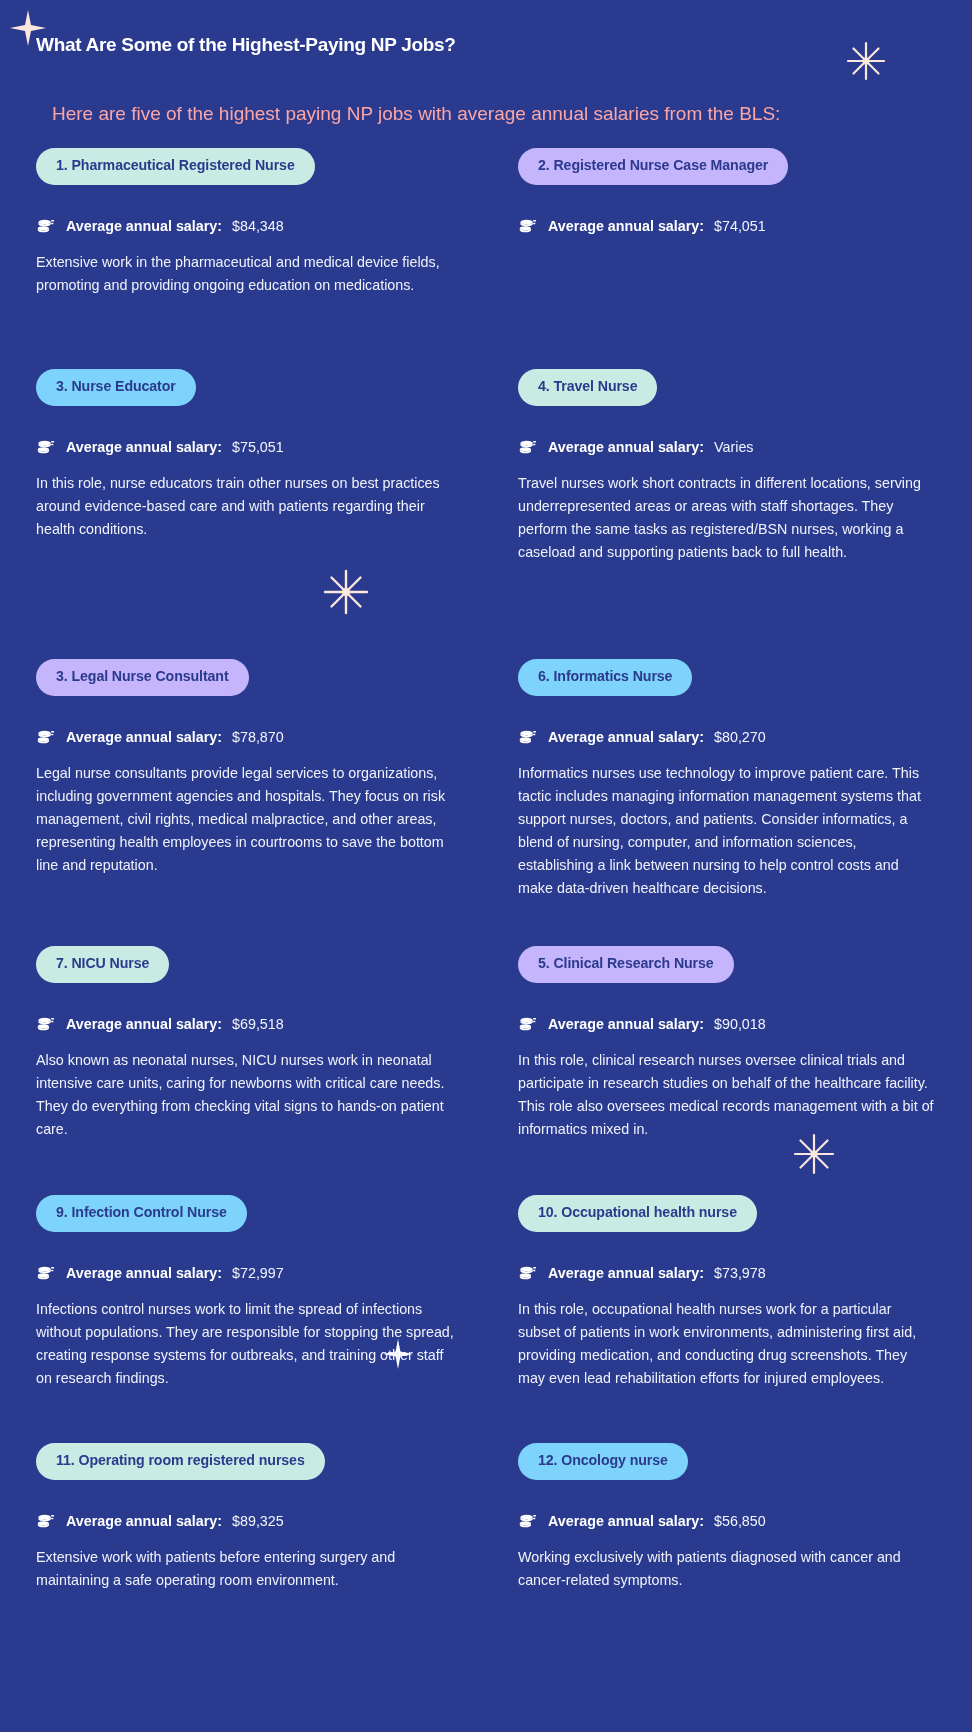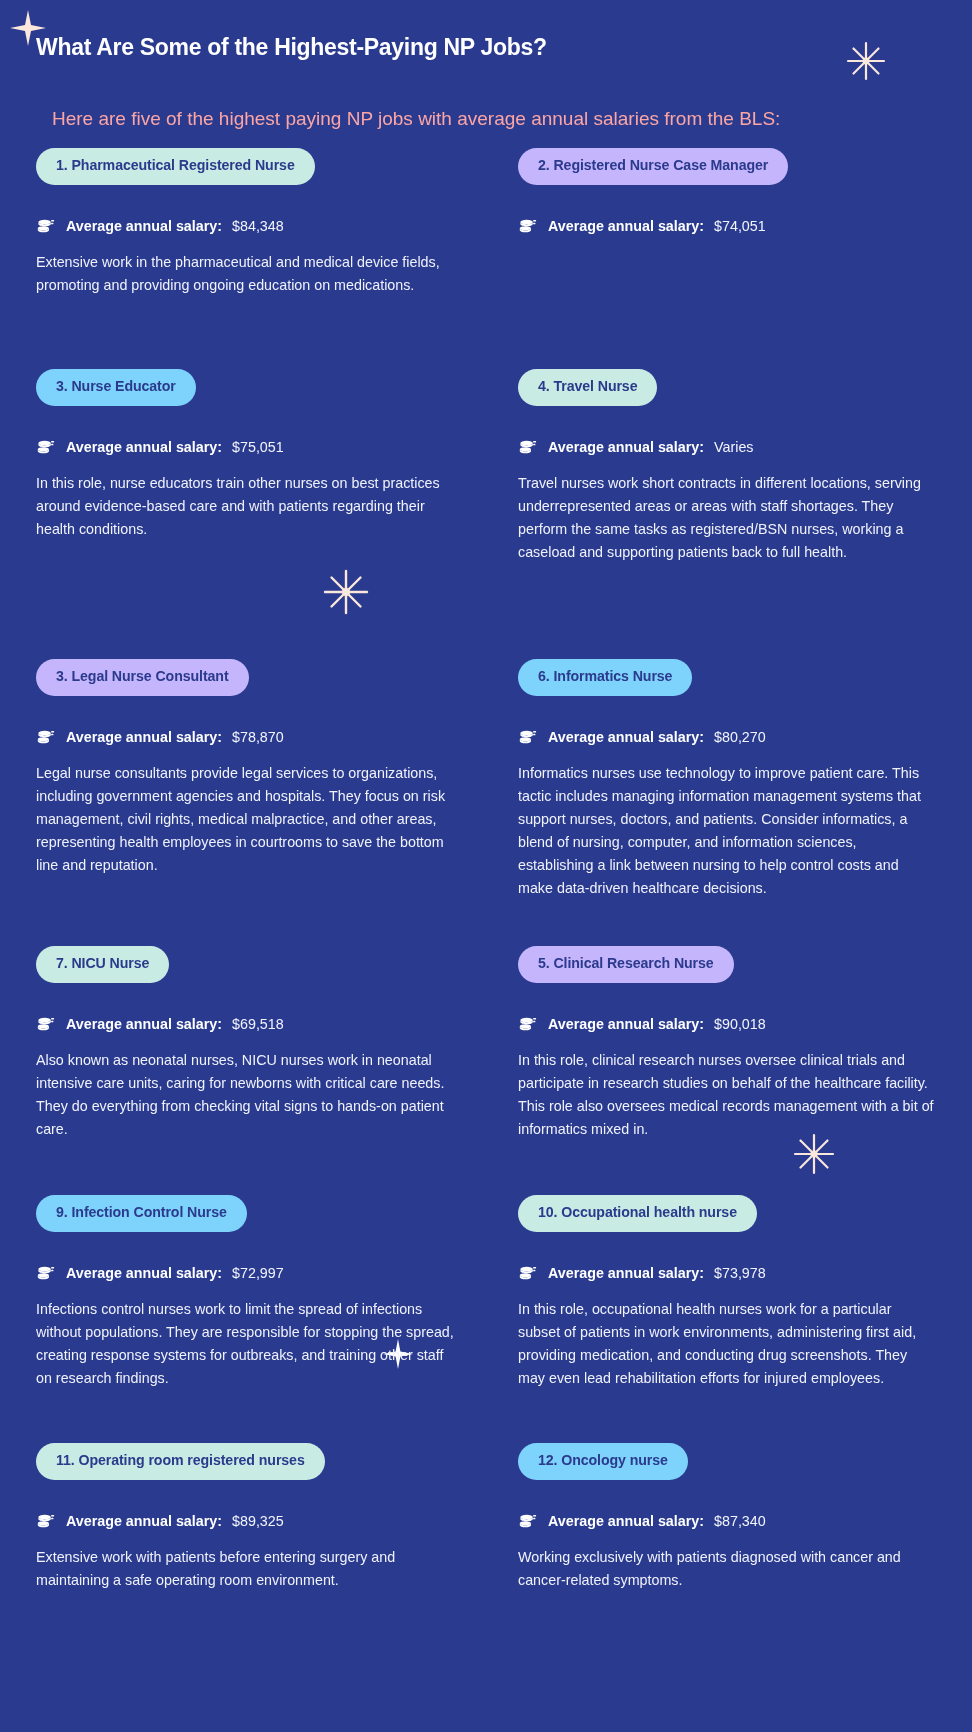--- a/index.html
+++ b/index.html
@@ -27,21 +27,21 @@
   
   .header {
     position: absolute;
     left: 36px;
     top: 34px;
     right: 60px;
   }
   .title {
     margin: 0;
     color: #ffffff;
-    font-size: 23px;
+    font-size: 19px;
     font-weight: bold;
     letter-spacing: -0.3px;
     line-height: 1.18;
   }
   .intro {
     margin: 16px;
     padding-top: 28px;
     color: #fca5a5;
     font-size: 19px;
     line-height: 1.45;
@@ -315,17 +315,17 @@
             <svg class="coin-icon" width="20" height="20" viewBox="0 0 20 20" aria-hidden="true">
               <ellipse cx="8.6" cy="5.1" rx="6.2" ry="2.3" fill="#ffffff"></ellipse>
               <path d="M2.4 5.1v2.0c0 1.27 2.78 2.3 6.2 2.3s6.2-1.03 6.2-2.3V5.1c0 1.27-2.78 2.3-6.2 2.3S2.4 6.37 2.4 5.1Z" fill="#ffffff"></path>
               <ellipse cx="7.4" cy="11.3" rx="5.6" ry="2.1" fill="#ffffff"></ellipse>
               <path d="M1.8 11.3v1.9c0 1.16 2.51 2.1 5.6 2.1s5.6-.94 5.6-2.1v-1.9c0 1.16-2.51 2.1-5.6 2.1s-5.6-.94-5.6-2.1Z" fill="#ffffff"></path>
               <rect x="15.1" y="3.1" width="3.0" height="1.5" rx="0.5" fill="#ffffff"></rect>
               <rect x="15.1" y="5.8" width="2.3" height="1.5" rx="0.5" fill="#ffffff"></rect>
             </svg>
           </span>
           <span class="salary-label">Average annual salary:</span>
-          <span class="salary-value">$87,340</span>
+          <span class="salary-value">$56,850</span>
         </div><p class="desc">Working exclusively with patients diagnosed with cancer and cancer-related symptoms.</p></div>
     </div>
 
 </div>
 
 </body></html>

